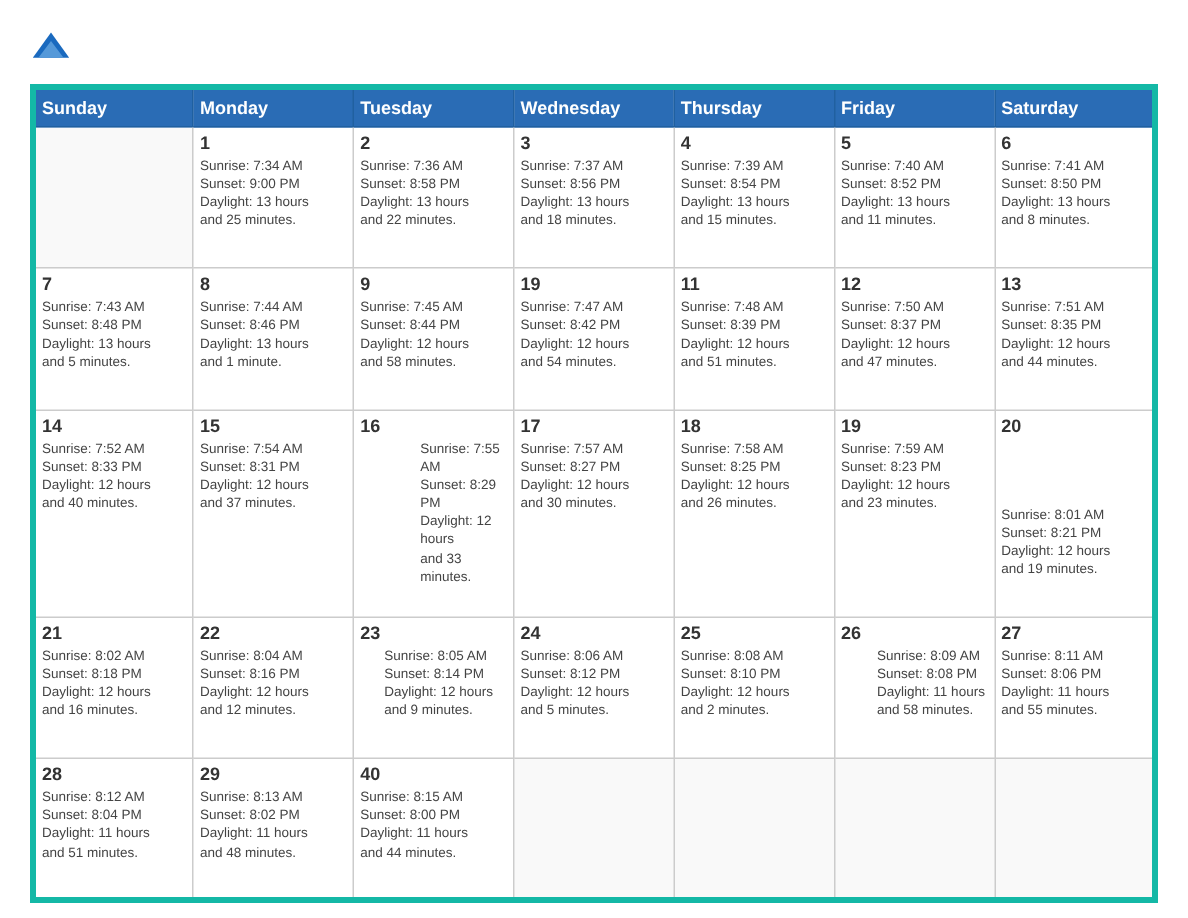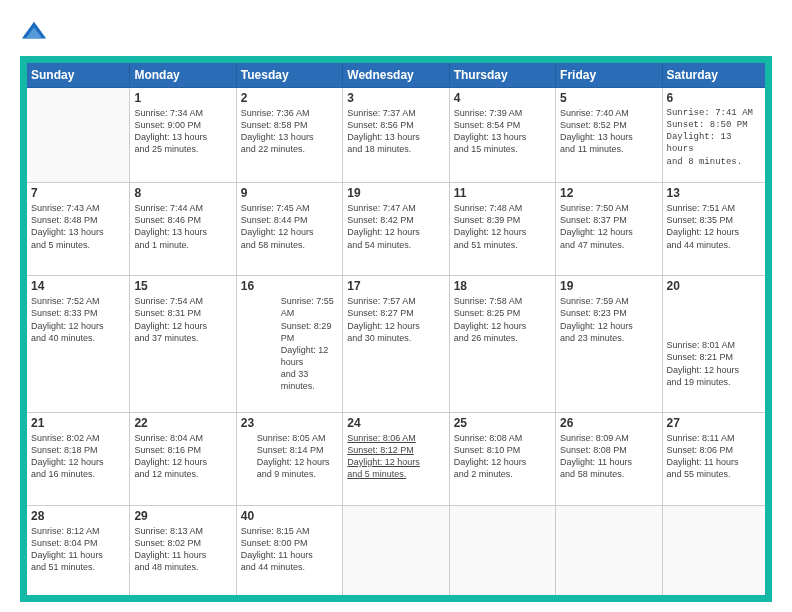--- a/index.html
+++ b/index.html
@@ -55,21 +55,21 @@
       font-weight: bold;
       color: #333;
       line-height: 1.1;
     }
     .location {
       font-size: 14px;
       color: #555;
     }
     .calendar {
       flex: 1;
-      border: 7px solid #14b8a6;
+      border: 4px solid #14b8a6;
       border-collapse: collapse;
       width: 100%;
       table-layout: fixed;
     }
     .calendar th {
       background: #2a6cb5;
       color: #fff;
       font-size: 12px;
       font-weight: bold;
       padding: 5px 4px;
@@ -166,21 +166,21 @@
           </td>
           <td>
             <span class="day-number">5</span>
             <div class="day-info" style="white-space: pre-line;">Sunrise: 7:40 AM
 Sunset: 8:52 PM
 Daylight: 13 hours
 and 11 minutes.</div>
           </td>
           <td>
             <span class="day-number">6</span>
-            <div class="day-info" style="white-space: pre-line; font-family: Liberation Mono, monospace;">Sunrise: 7:41 AM
+            <div class="day-info" style="white-space: pre-line;">Sunrise: 7:41 AM
 Sunset: 8:50 PM
 Daylight: 13 hours
 and 8 minutes.</div>
           </td>
         </tr>
         <tr>
           <td>
             <span class="day-number">7</span>
             <div class="day-info" style="white-space: pre-line;">Sunrise: 7:43 AM
 Sunset: 8:48 PM
@@ -298,35 +298,35 @@
           </td>
           <td>
             <span class="day-number">23</span>
             <div class="day-info" style="white-space: pre-line; margin-left: 16px;">Sunrise: 8:05 AM
 Sunset: 8:14 PM
 Daylight: 12 hours
 and 9 minutes.</div>
           </td>
           <td>
             <span class="day-number">24</span>
-            <div class="day-info" style="white-space: pre-line; text-decoration: underline;">Sunrise: 8:06 AM
+            <div class="day-info" style="white-space: pre-line;">Sunrise: 8:06 AM
 Sunset: 8:12 PM
 Daylight: 12 hours
 and 5 minutes.</div>
           </td>
           <td>
             <span class="day-number">25</span>
             <div class="day-info" style="white-space: pre-line;">Sunrise: 8:08 AM
 Sunset: 8:10 PM
 Daylight: 12 hours
 and 2 minutes.</div>
           </td>
           <td>
             <span class="day-number">26</span>
-            <div class="day-info" style="white-space: pre-line;">Sunrise: 8:09 AM
+            <div class="day-info" style="white-space: pre-line; margin-left: 24px;">Sunrise: 8:09 AM
 Sunset: 8:08 PM
 Daylight: 11 hours
 and 58 minutes.</div>
           </td>
           <td>
             <span class="day-number">27</span>
             <div class="day-info" style="white-space: pre-line;">Sunrise: 8:11 AM
 Sunset: 8:06 PM
 Daylight: 11 hours
 and 55 minutes.</div>

